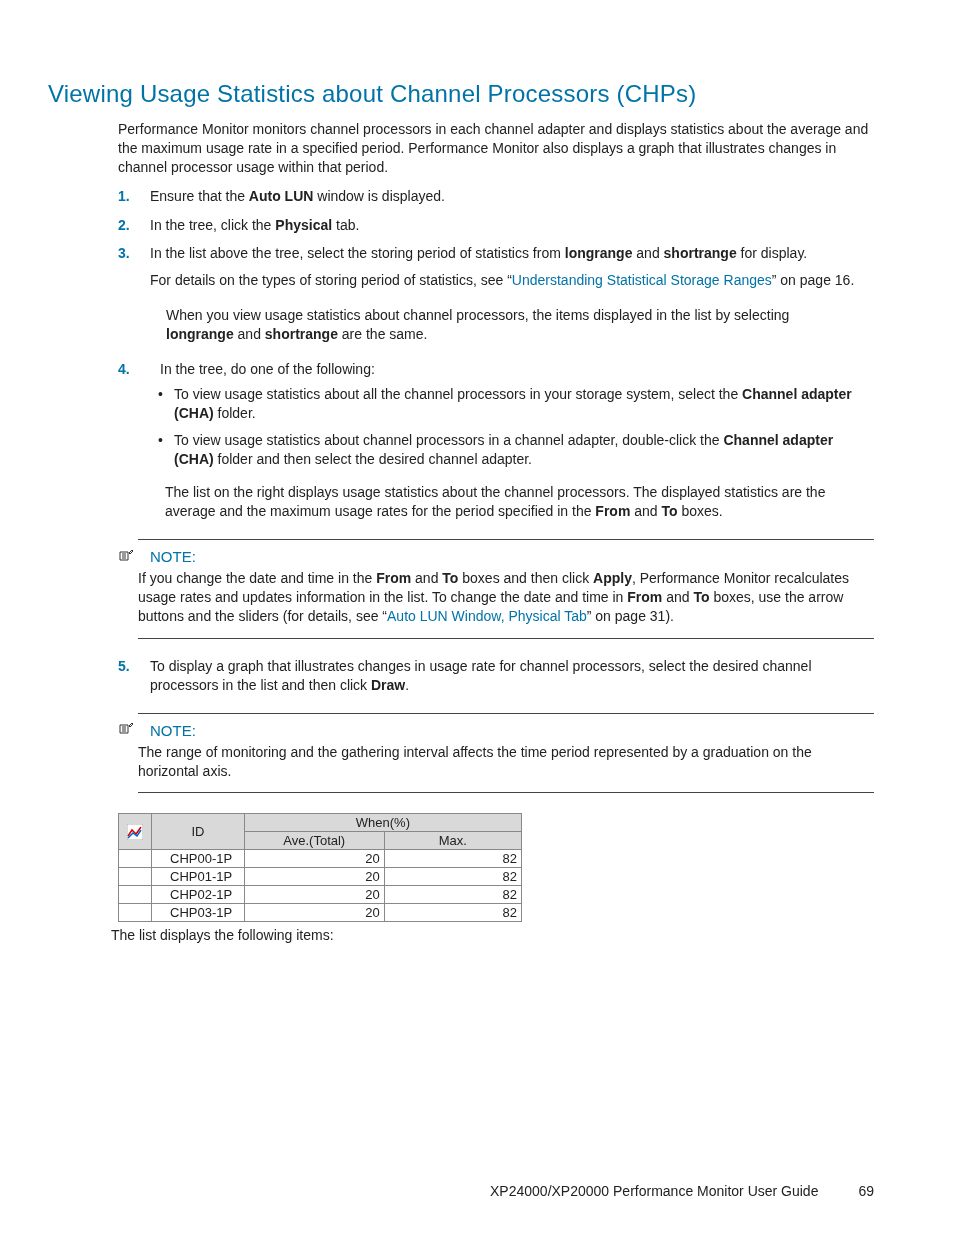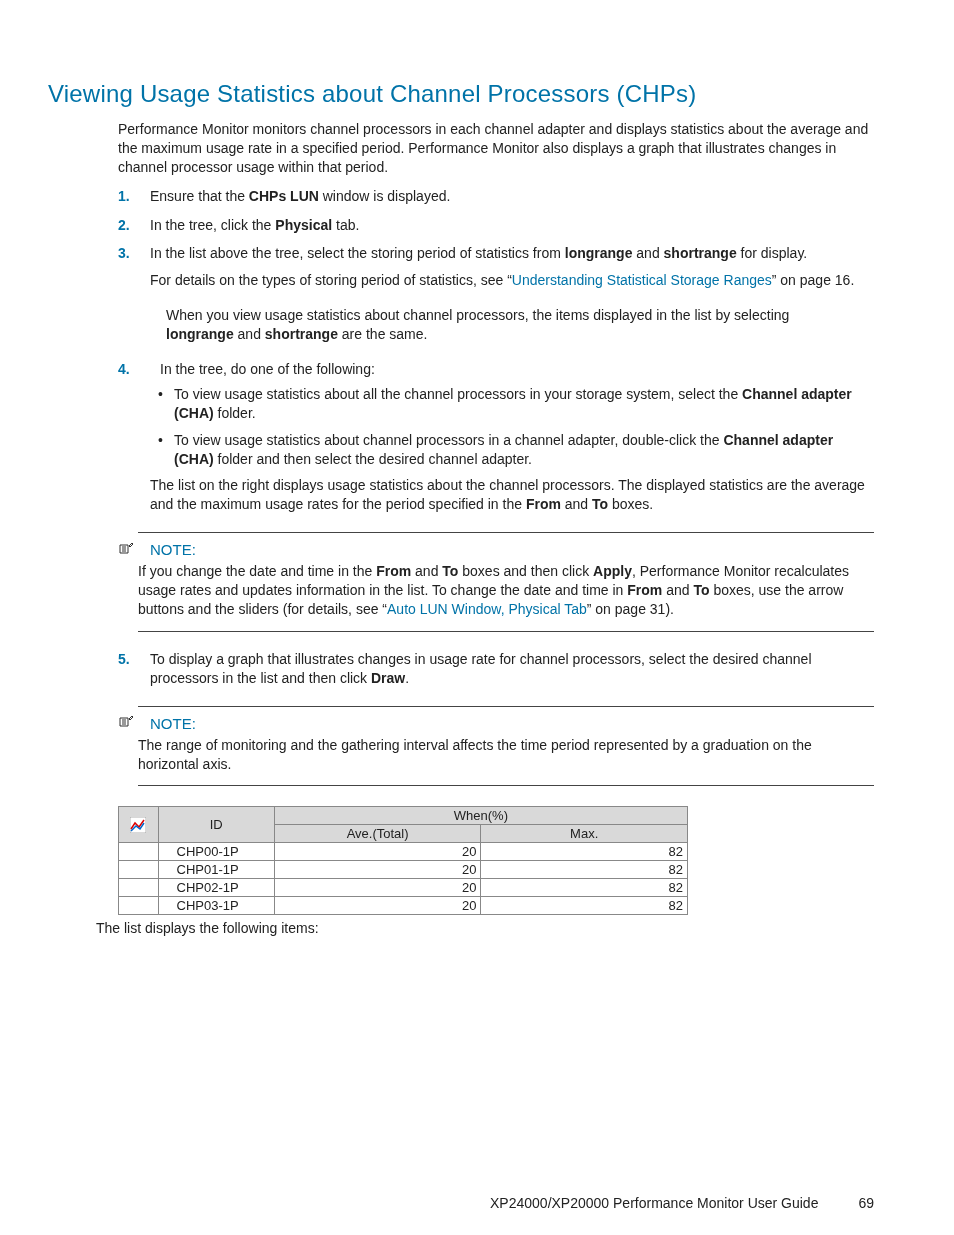--- a/index.html
+++ b/index.html
@@ -36,45 +36,45 @@
   a.xref { color: #0073a8; text-decoration: none; }
   ul.sub { list-style: none; padding: 0; margin: 6px 0 8px 0; }
   ul.sub > li { position: relative; padding-left: 24px; margin-bottom: 8px; line-height:1.35;}
   ul.sub > li::before { content:"•"; position:absolute; left:8px; top:0; }
   .note-block { margin: 18px 0 18px 0; }
   .note-rule { border-top: 1px solid #444; margin-bottom:8px; margin-top:8px;}
   .note-head { color:#0073a8; font-size:15px; display:flex; align-items:center; gap:16px; margin-bottom:4px;}
   .note-icon { width:16px; height:14px; display:inline-block;}
   .note-body { margin-left: 20px; line-height:1.35; }
   
-  .usage-table { border-collapse: collapse; margin: 20px 0 4px 0; font-size:13px; width: 570px;}
+  .usage-table { border-collapse: collapse; margin: 20px 0 4px 0; font-size:13px; width: 404px;}
   .usage-table th, .usage-table td { border:1px solid #888; padding:1px 6px; font-family: Arial, sans-serif;}
   .usage-table th { background:#d9d9d9; font-weight:normal; text-align:center;}
   .usage-table .icon-cell { width:22px; background:#d9d9d9;}
   .usage-table .id-col { text-align:center; }
   .usage-table td.id-cell { text-align:left; padding-left:18px;}
   .usage-table td.num-cell { text-align:right; padding-right:4px;}
   .chart-icon { width:16px; height:16px; display:block; margin:auto;}
   .figure-caption { color:#0073a8; font-weight:bold; margin: 14px 0 14px 0; font-size:14px;}
-  .footer { position:absolute; bottom:24px; right:80px; font-size:14px; text-align:right; }
+  .footer { position:absolute; bottom:36px; right:80px; font-size:14px; text-align:right; }
   .footer .pnum { display:inline-block; width:40px; text-align:right;}
 </style>
 </head>
 <body>
 
 <div class="page">
   <h1 class="section-title">Viewing Usage Statistics about Channel Processors (CHPs)</h1>
 
   <div class="content-block">
     <p>Performance Monitor monitors channel processors in each channel adapter and displays statistics about the average and the maximum usage rate in a specified period. Performance Monitor also displays a graph that illustrates changes in channel processor usage within that period.</p>
 
     <ol class="steps">
       <li>
         <span class="num">1.</span>
-        <span>Ensure that the </span><b>CHPs LUN</b><span> window is displayed.</span>
+        <span>Ensure that the </span><b>Auto LUN</b><span> window is displayed.</span>
       </li>
       <li>
         <span class="num">2.</span>
         <span>In the tree, click the </span><b>Physical</b><span> tab.</span>
       </li>
       <li>
         <span class="num">3.</span>
         <p style="margin:0 0 8px 0;">
           <span>In the list above the tree, select the storing period of statistics from </span><b>longrange</b><span> and </span><b>shortrange</b><span> for display.</span>
         </p>
@@ -89,21 +89,21 @@
         <span class="num">4.</span>
         <p style="margin:0 0 4px 10px;">In the tree, do one of the following:</p>
         <ul class="sub">
           <li>
             <span>To view usage statistics about all the channel processors in your storage system, select the </span><b>Channel adapter (CHA)</b><span> folder.</span>
           </li>
           <li>
             <span>To view usage statistics about channel processors in a channel adapter, double-click the </span><b>Channel adapter (CHA)</b><span> folder and then select the desired channel adapter.</span>
           </li>
         </ul>
-        <p style="margin:0;">
+        <p style="margin:15px;">
           <span>The list on the right displays usage statistics about the channel processors. The displayed statistics are the average and the maximum usage rates for the period specified in the </span><b>From</b><span> and </span><b>To</b><span> boxes.</span>
         </p>
       </li>
     </ol>
 
     <div class="note-block">
       <div class="note-rule" style="margin-left:20px;"></div>
       <div class="note-head">
         <span class="note-icon">
           <svg viewBox="0 0 16 14" width="16" height="14">
@@ -182,20 +182,20 @@
         <td style="background:#fff;"></td>
         <td class="id-cell">CHP03-1P</td>
         <td class="num-cell">20</td>
         <td class="num-cell">82</td>
       </tr>
     </tbody>
       </table>
 
   </div>
 
-  <div style="margin-left:48px;">
+  <div style="margin-left:63px;">
     <p>The list displays the following items:</p>
   </div>
 
   <div class="footer">
     <span>XP24000/XP20000 Performance Monitor User Guide</span>&nbsp;&nbsp;&nbsp;&nbsp;<span class="pnum">69</span>
   </div>
 </div>
 
 </body></html>

